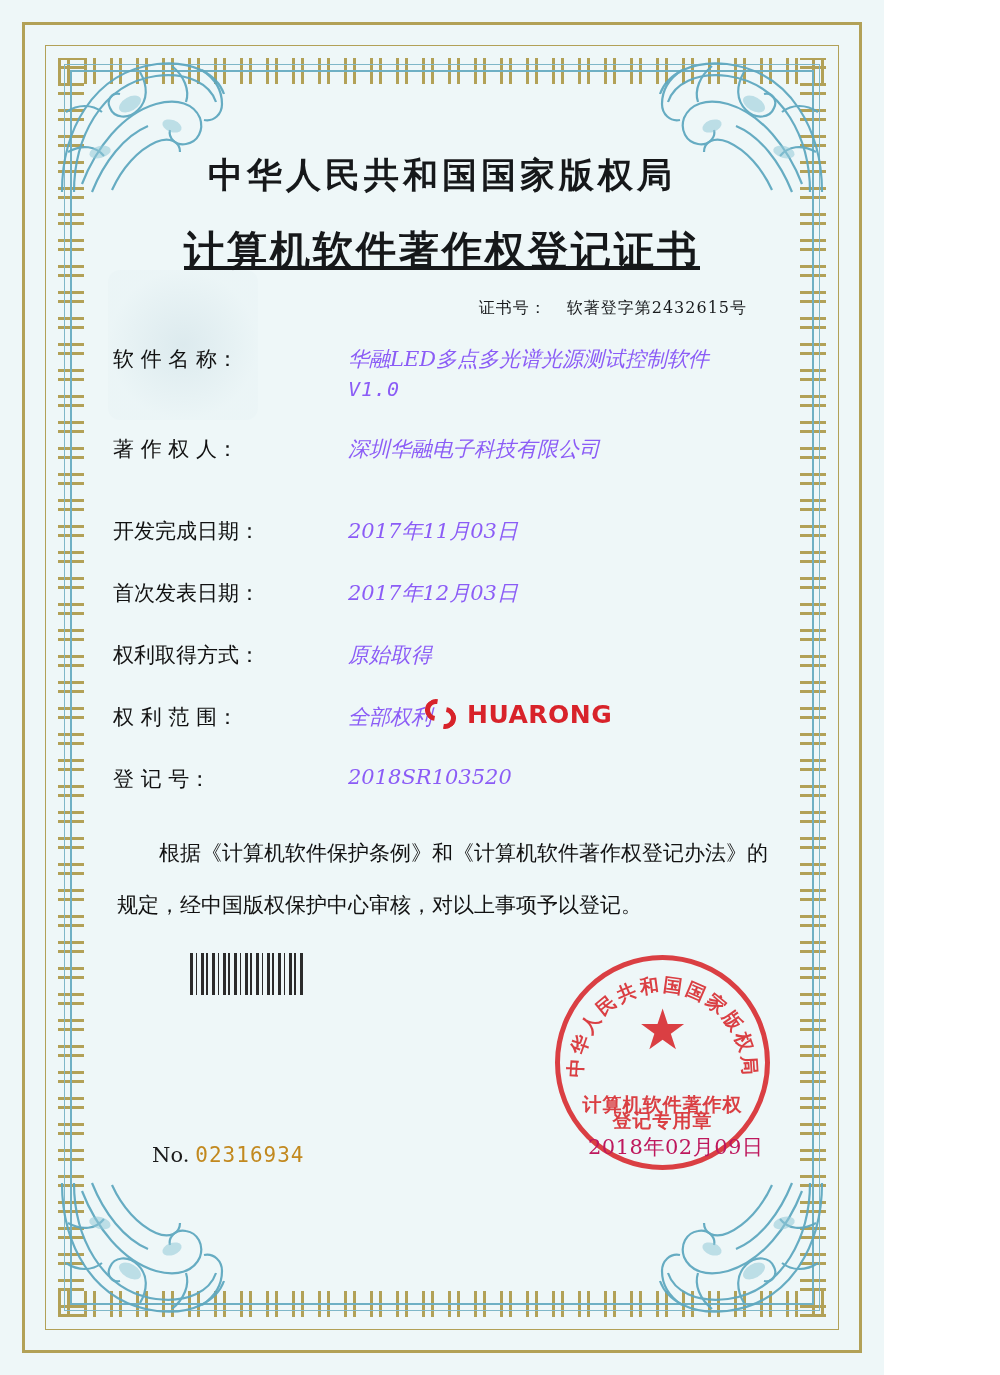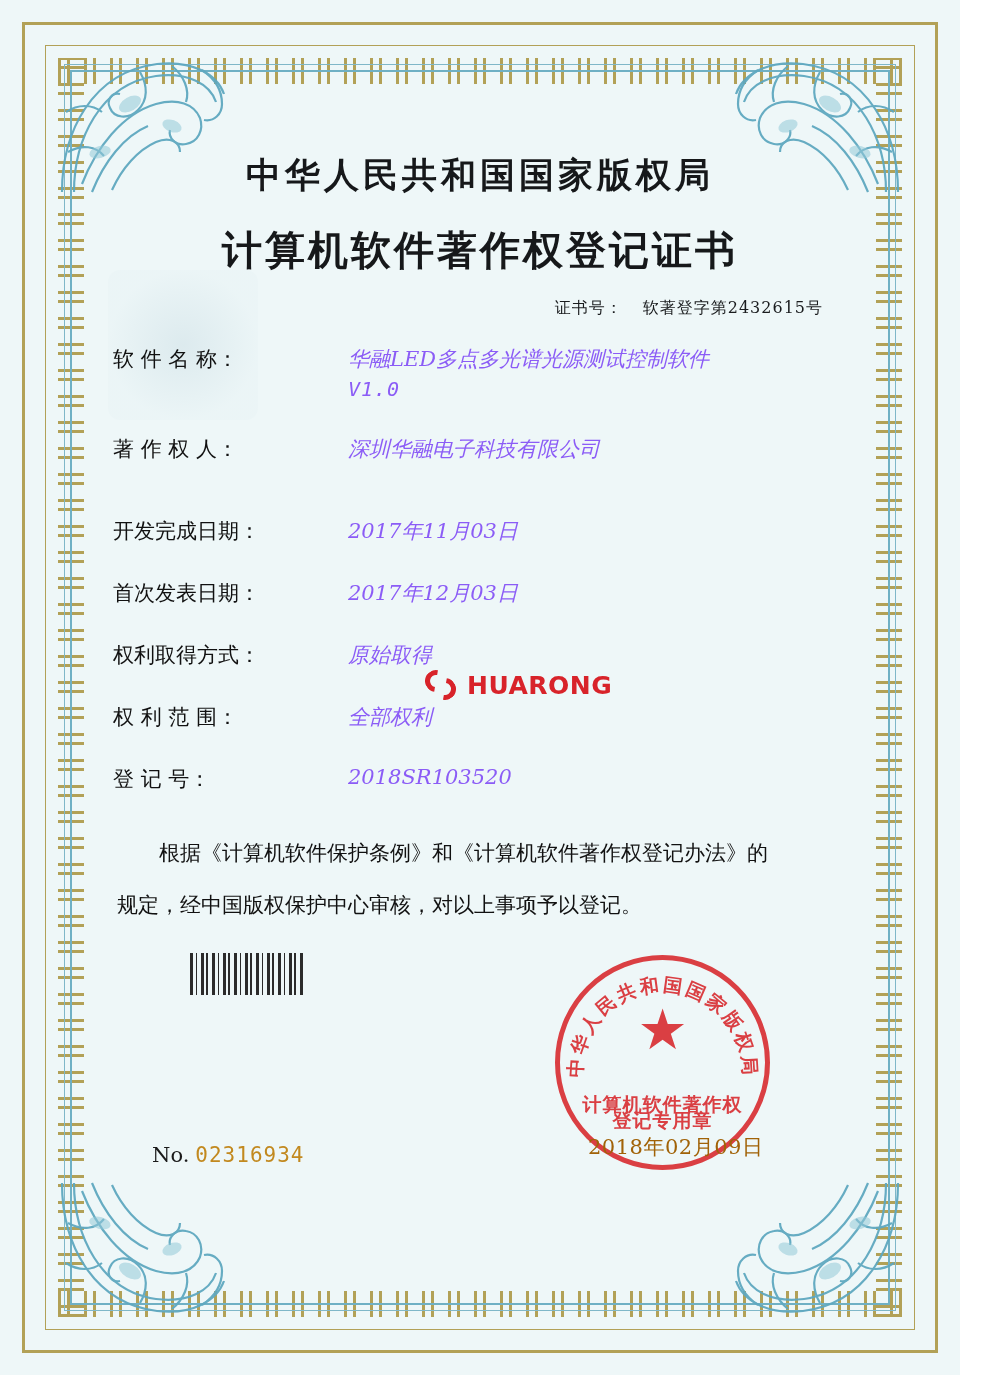--- a/index.html
+++ b/index.html
@@ -9,21 +9,21 @@
   }
   body {
     width: 1000px;
     height: 1375px;
     font-family: "Liberation Serif", serif;
     overflow: hidden;
   }
 
   .certificate {
     position: relative;
-    width: 960px;
+    width: 884px;
     height: 1375px;
     background: #eef7f8;
     box-sizing: border-box;
   }
 
   
   .frame-outer {
     position: absolute;
     left: 22px;
     top: 22px;
@@ -115,20 +115,21 @@
     margin-top: 42px;
   }
   .title2 {
     text-align: center;
     font-family: "DejaVu Serif", serif;
     font-size: 40px;
     font-weight: bold;
     letter-spacing: 3px;
     color: #16181a;
     margin-top: 24px;
+    text-decoration: underline;
   }
   .certno-row {
     text-align: right;
     font-size: 16px;
     color: #1a1c1e;
     margin-top: 20px;
     padding-right: 42px;
     letter-spacing: 1px;
     font-family: "DejaVu Serif", serif;
   }
@@ -177,21 +178,21 @@
     font-size: 21px;
     line-height: 52px;
     color: #111;
   }
   .paragraph .indent { display: inline-block; width: 42px; }
 
   
   .huarong-logo {
     position: absolute;
     left: 425px;
-    top: 668px;
+    top: 697px;
     display: flex;
     align-items: center;
   }
   .huarong-mark {
     width: 34px;
     height: 34px;
     position: relative;
     margin-right: 8px;
   }
   .huarong-mark .s1, .huarong-mark .s2 {
@@ -264,21 +265,21 @@
   }
   .seal .seal-line1 { top: 116px; margin-top: 16px; }
   .seal .seal-line2 { top: 148px; }
 
   .seal-date {
     position: absolute;
     left: 588px;
     top: 1133px;
     font-family: "DejaVu Serif", serif;
     font-size: 21px;
-    color: #a16207;
+    color: #be185d;
     letter-spacing: 0.5px;
   }
 
   .serial {
     position: absolute;
     left: 152px;
     top: 1143px;
     font-family: "DejaVu Serif", serif;
     font-size: 21px;
     color: #1a1a1a;

